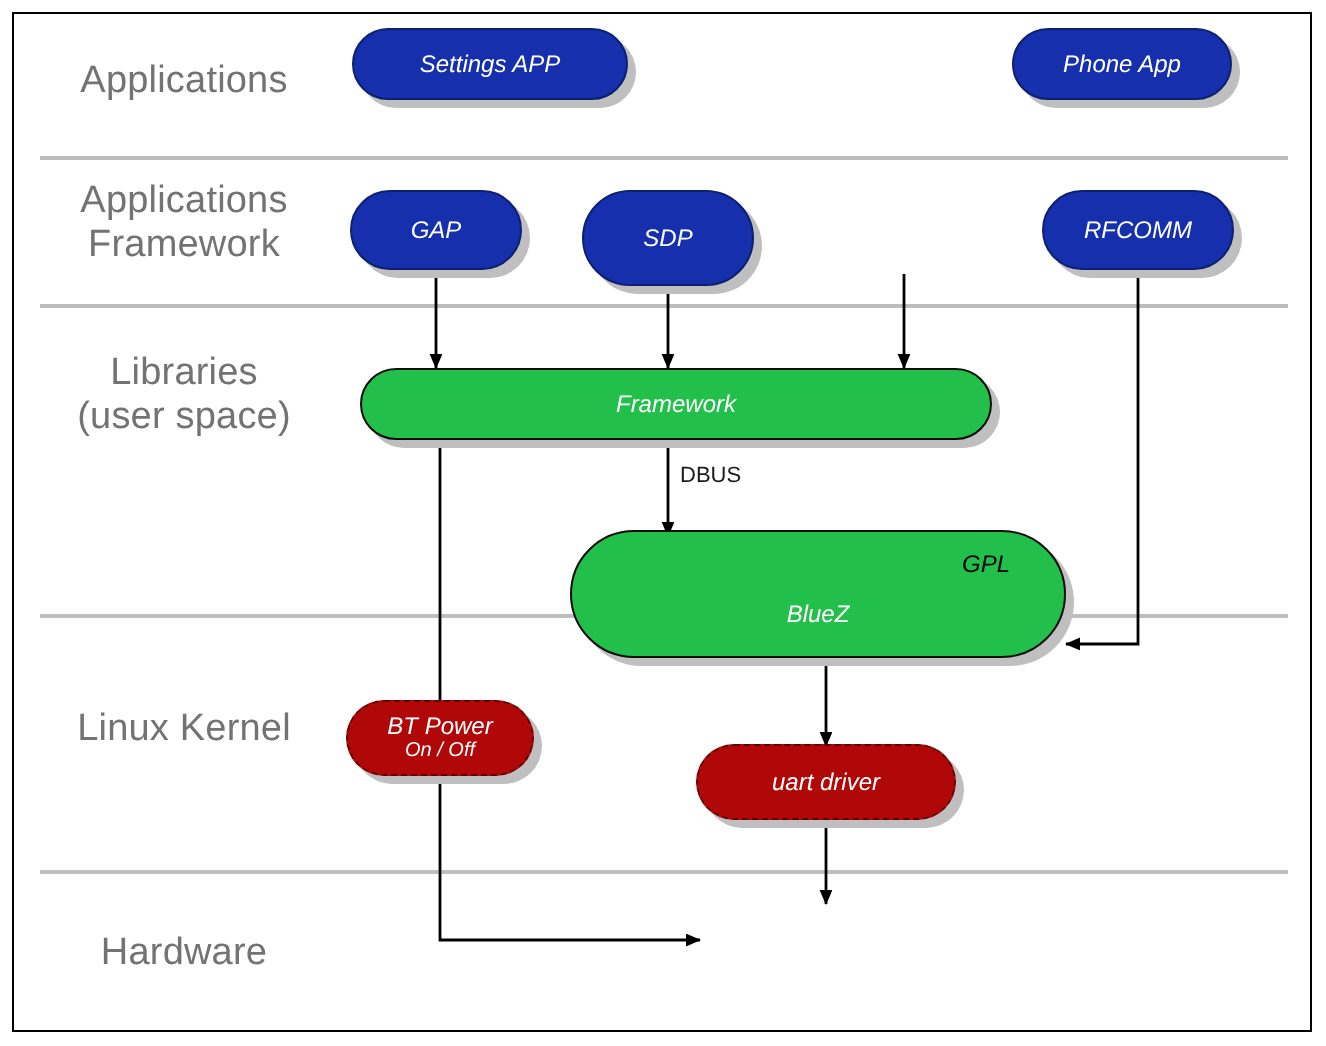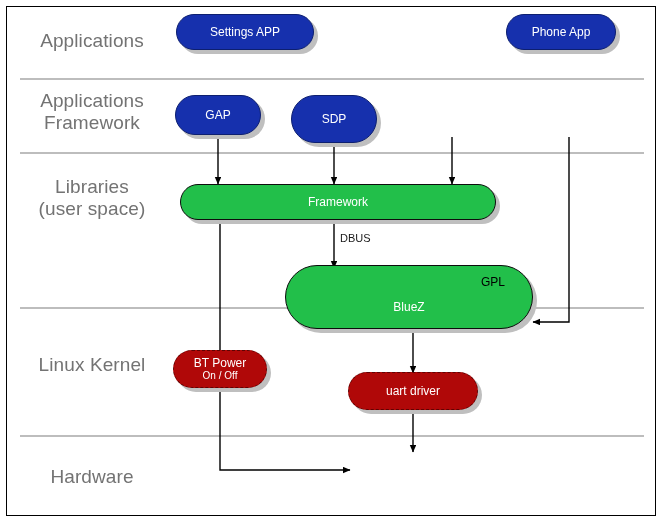--- a/index.html
+++ b/index.html
@@ -43,20 +43,21 @@
   .node {
     position: absolute;
     box-sizing: border-box;
     display: flex;
     flex-direction: column;
     align-items: center;
     justify-content: center;
     color: #ffffff;
     text-align: left;
     z-index: 5;
+    font-style: italic;
   }
   .node .shadow {
     position: absolute;
     left: 4px;
     top: 4px;
     right: -4px;
     bottom: -4px;
     background: #bfbfbf;
     border-radius: 999px;
     z-index: -2;
@@ -181,20 +182,25 @@
     <span class="node-label">GAP</span>
   </div>
 
   <div class="node node-blue" style="left:291px; top:95px; width:86px; height:48px;">
     <span class="shadow"></span>
     <span class="body"></span>
     <span class="node-label">SDP</span>
   </div>
 
 
+  <div class="node node-blue" style="left:521px; top:95px; width:96px; height:40px;">
+    <span class="shadow"></span>
+    <span class="body"></span>
+    <span class="node-label">RFCOMM</span>
+  </div>
 
   <div class="node node-green" style="left:180px; top:184px; width:316px; height:36px;">
     <span class="shadow"></span>
     <span class="body"></span>
     <span class="node-label">Framework</span>
   </div>
 
   <div class="node node-green" style="left:285px; top:265px; width:248px; height:64px;">
     <span class="shadow"></span>
     <span class="body"></span>

